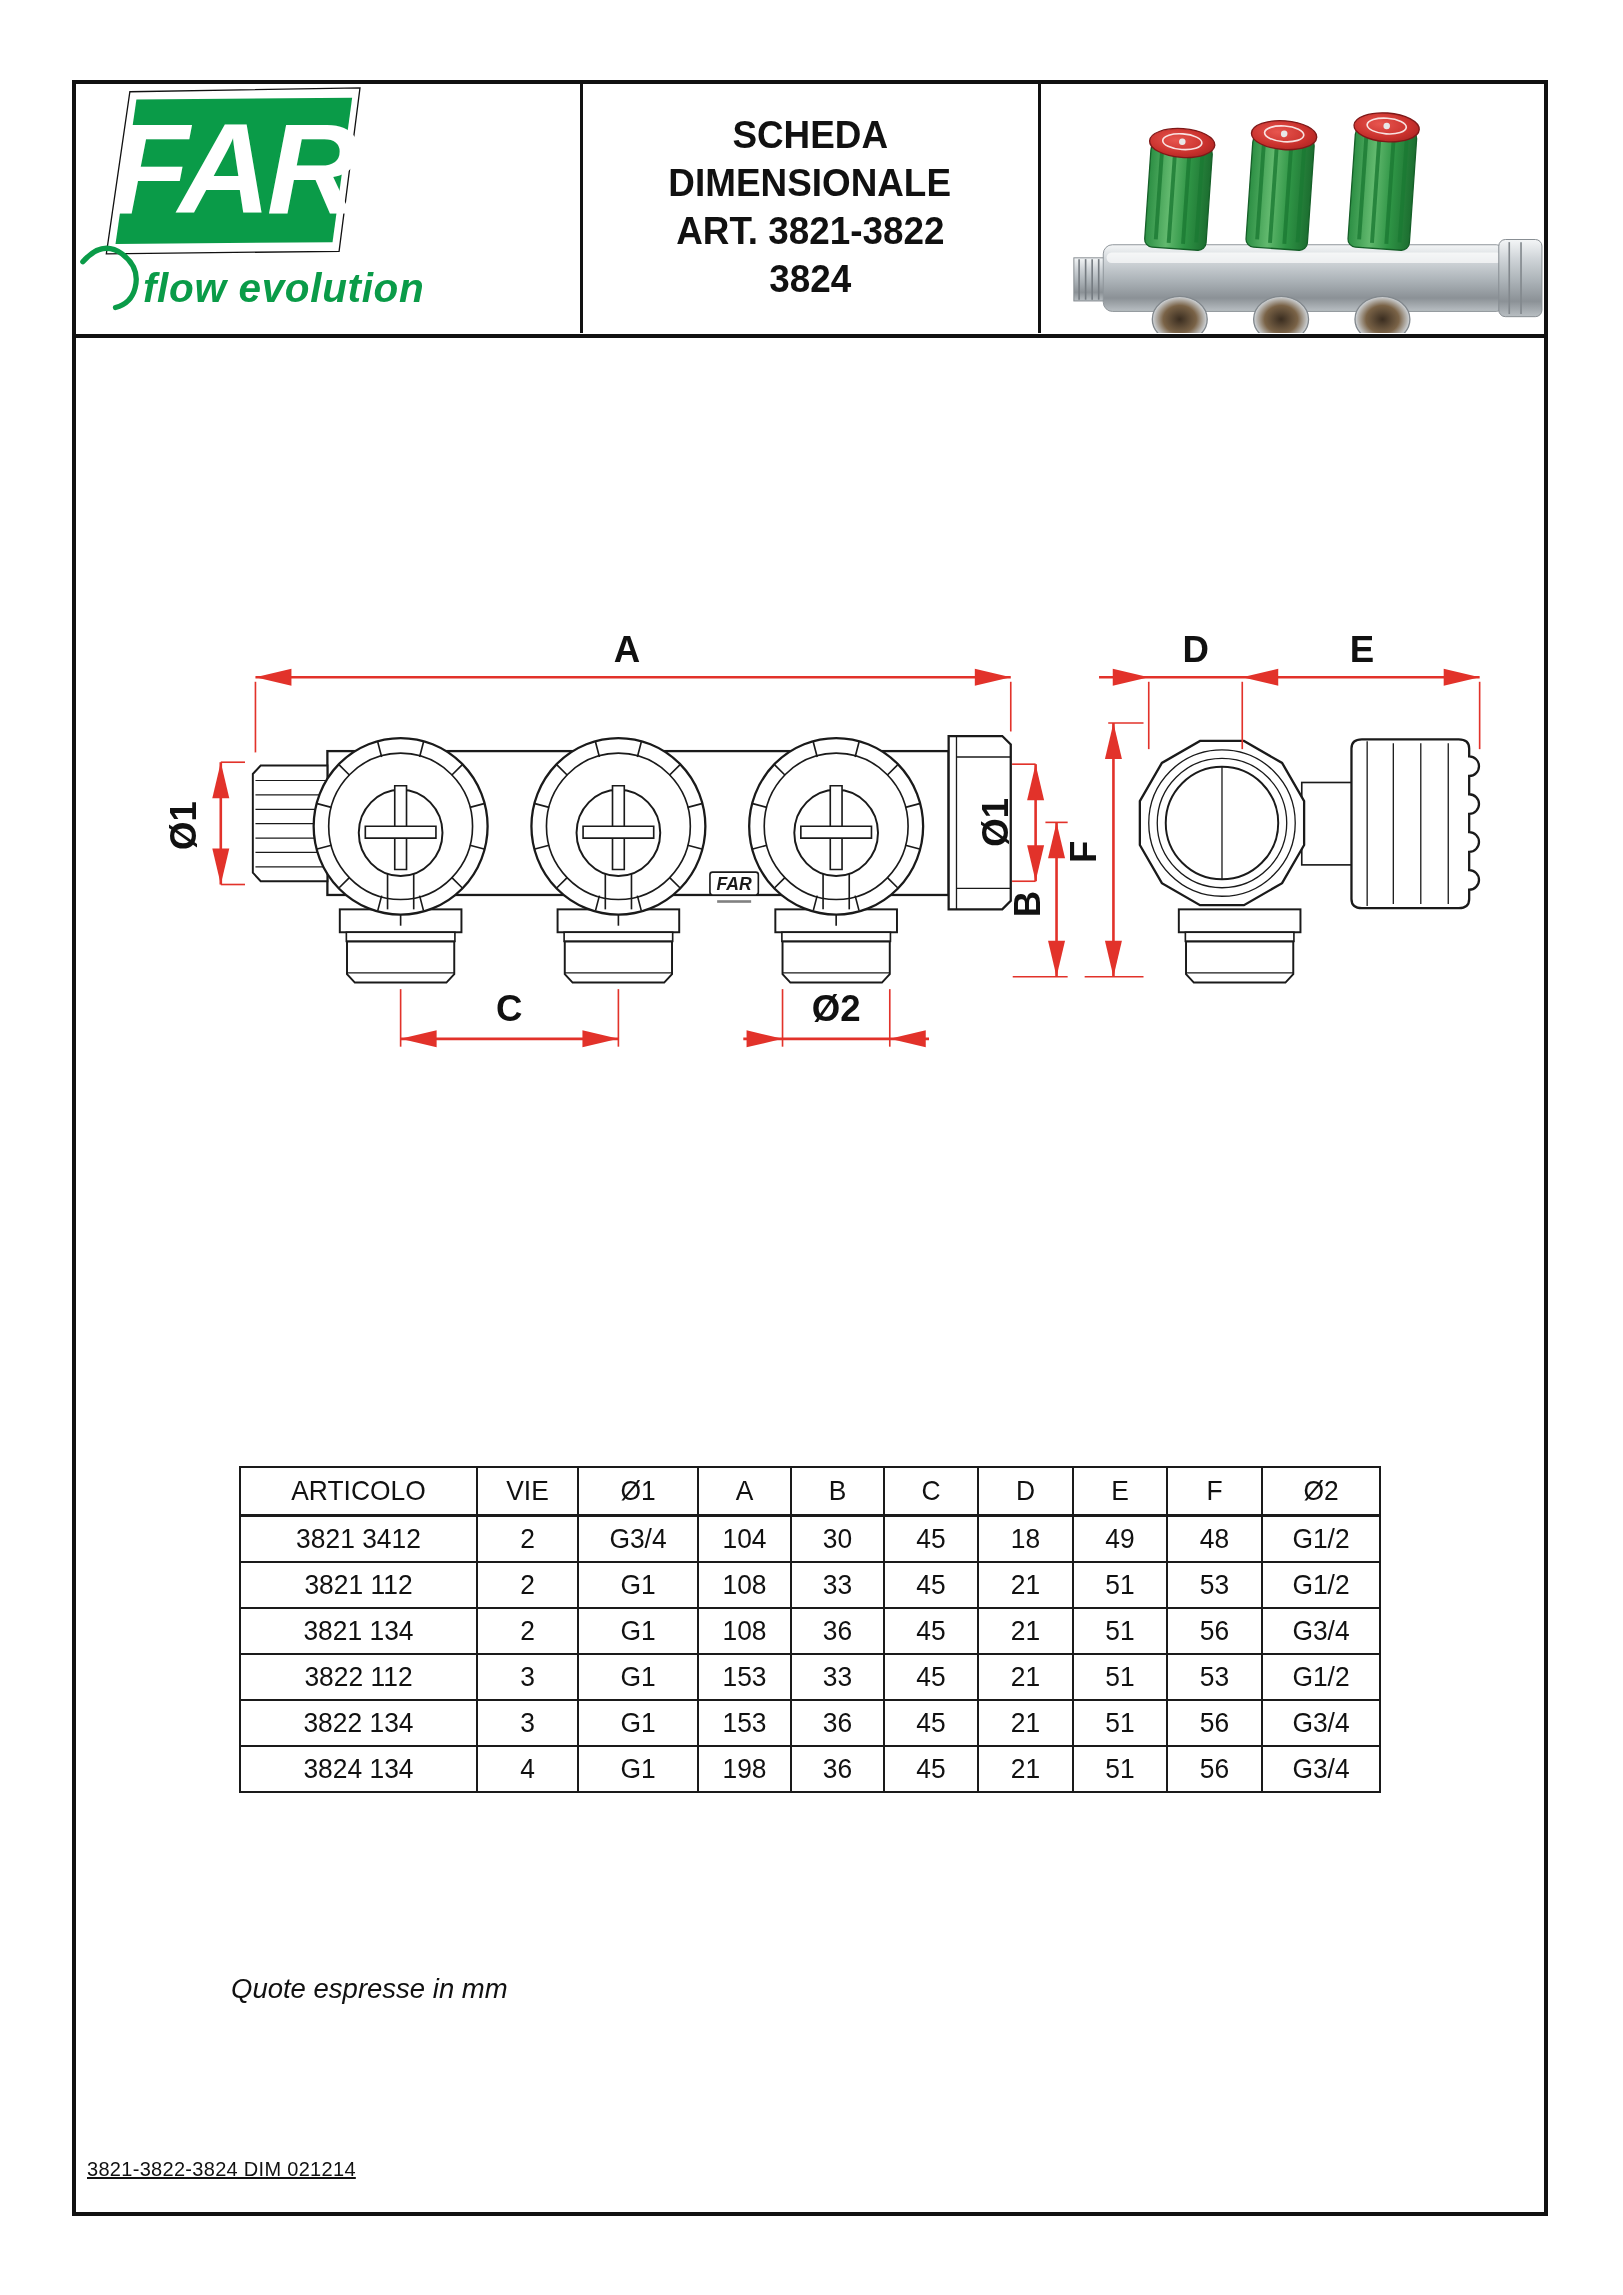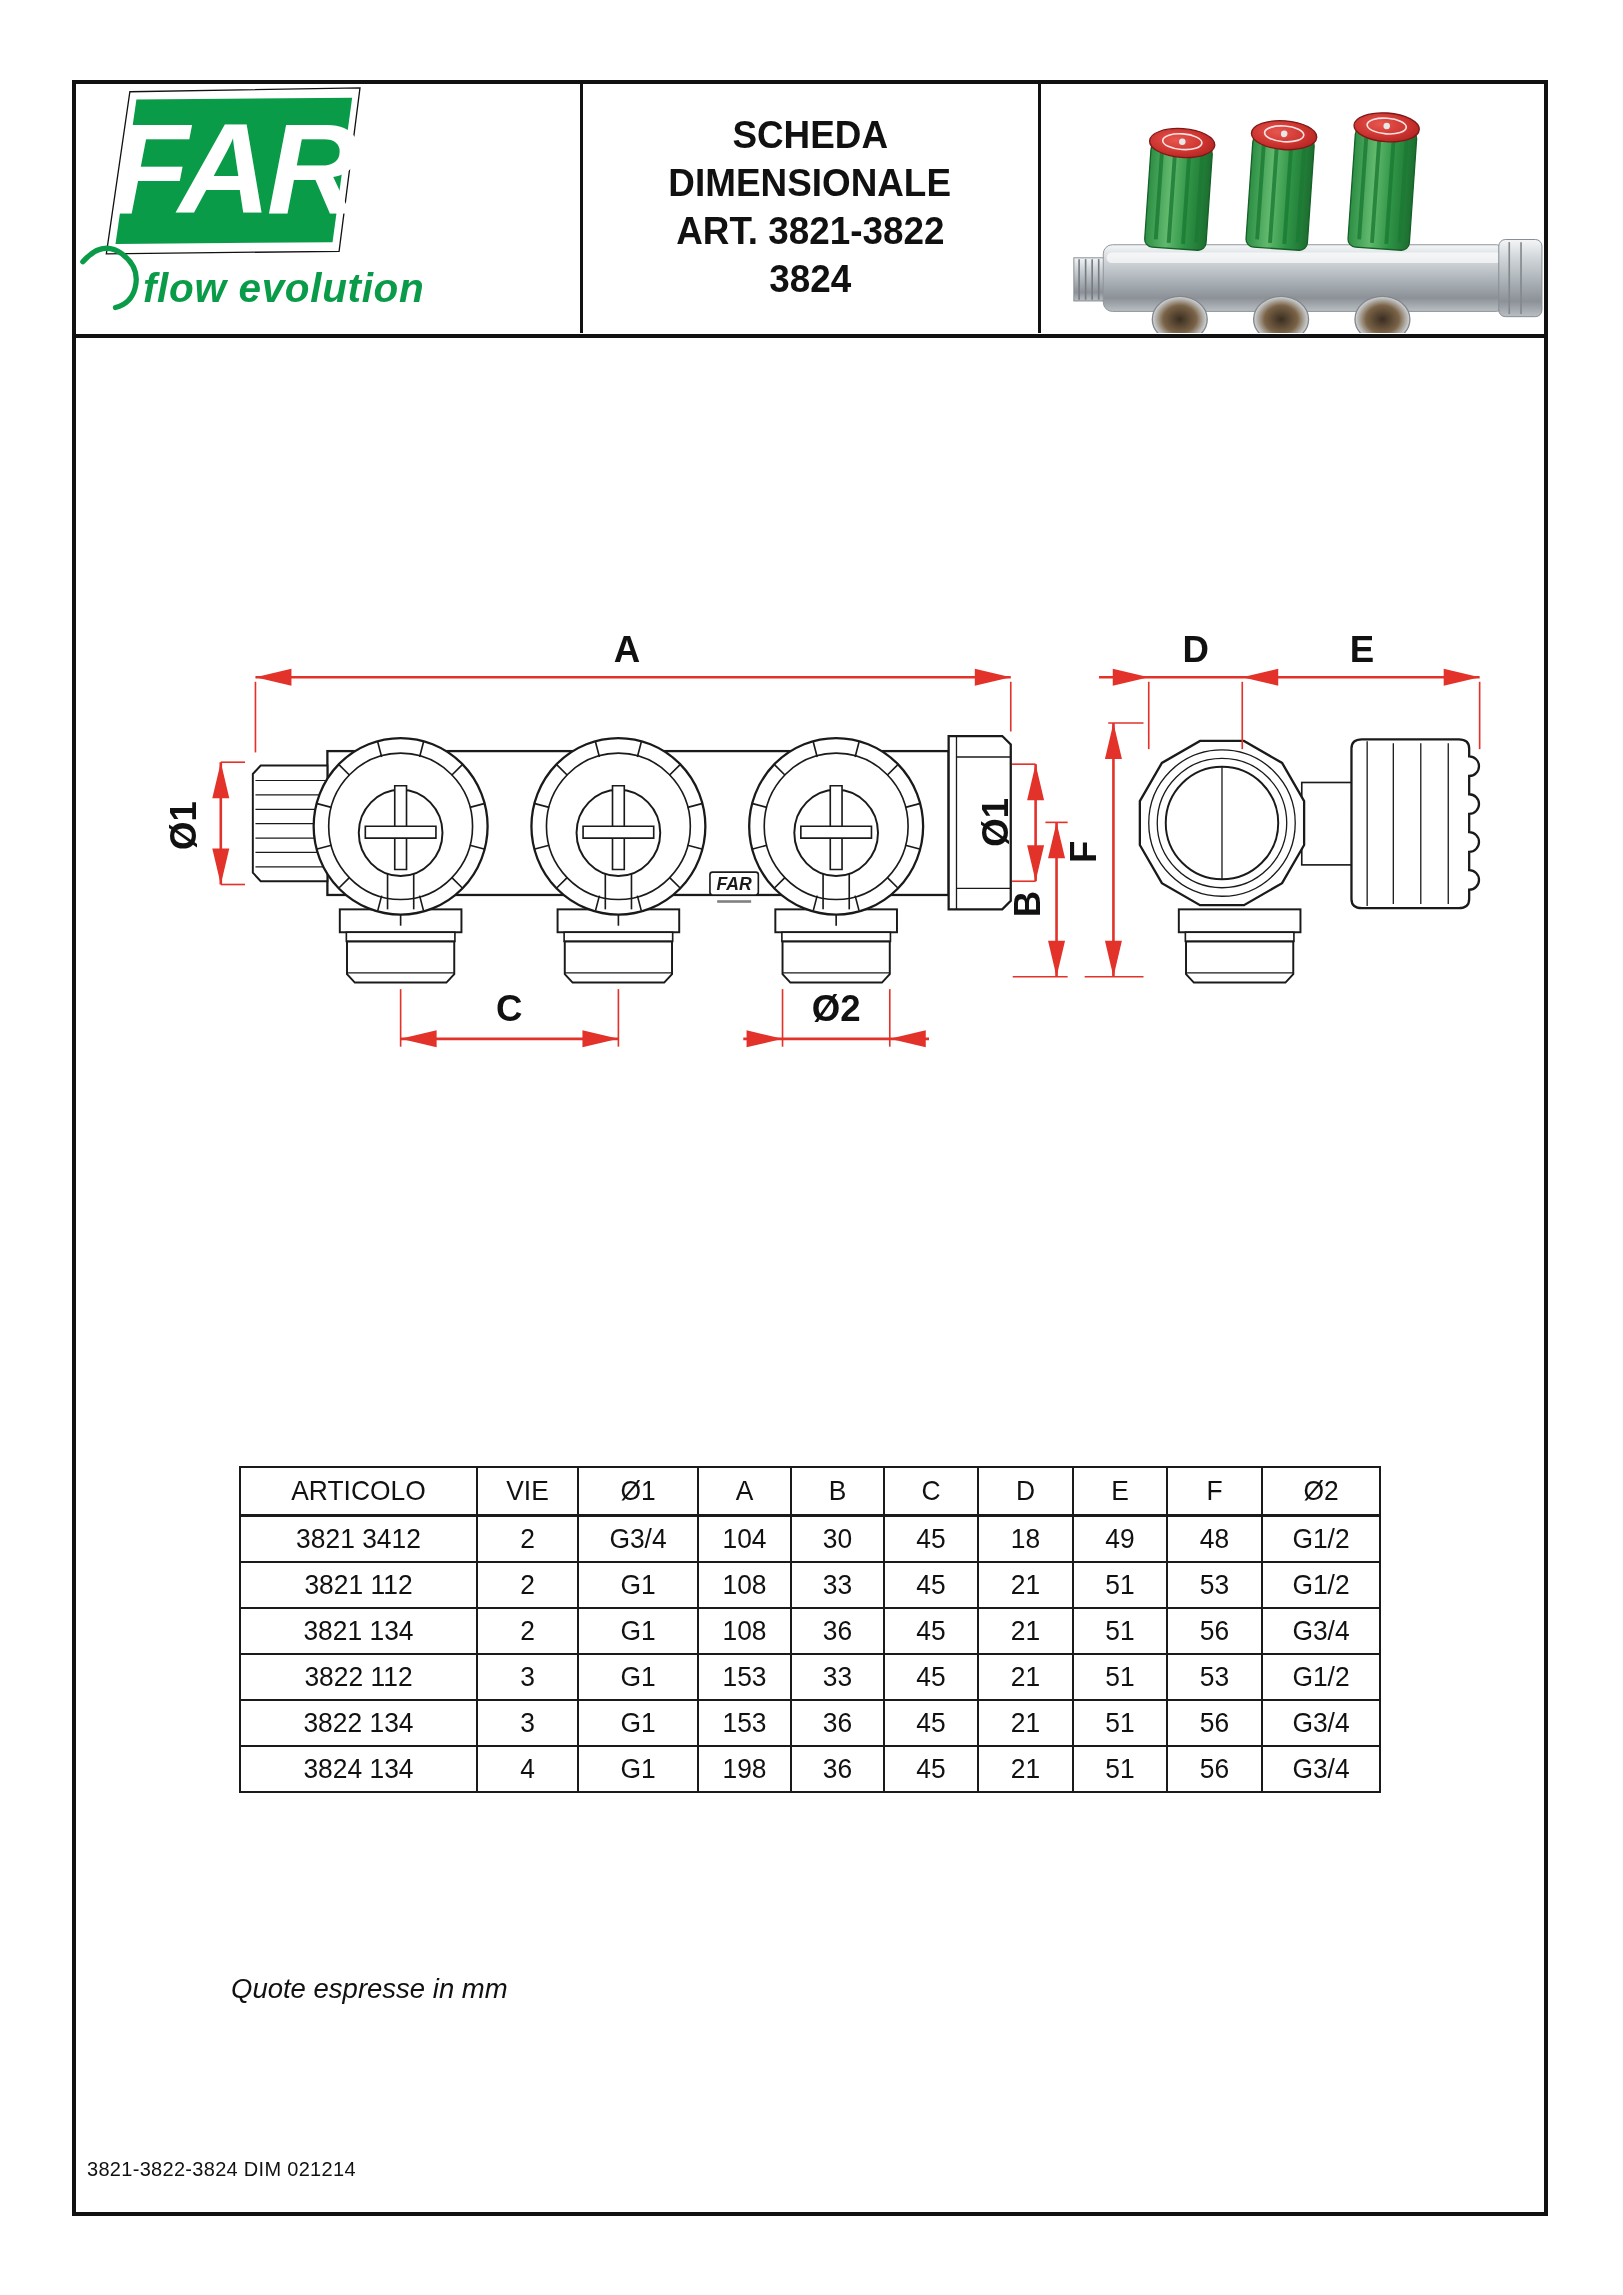--- a/index.html
+++ b/index.html
@@ -11,21 +11,21 @@
   .logo-cell{left:0;width:508px;}
   .title-cell{left:510px;width:456px;display:flex;flex-direction:column;align-items:center;justify-content:center;text-align:center;}
   .photo-cell{left:969px;width:507px;}
   .title-line{font-weight:bold;font-size:38px;line-height:48px;letter-spacing:0px;transform:scaleX(.97);white-space:nowrap;}
   .tbl{position:absolute;left:231px;top:1466px;border-collapse:collapse;table-layout:fixed;margin-left:8px;}
   .tbl th,.tbl td{border:2px solid #1a1a1a;text-align:center;vertical-align:middle;font-size:27.5px;font-weight:400;padding:0;transform:scaleX(.96);}
   .tbl th{height:46px;border-bottom:3.3px solid #1a1a1a;}
   .tbl td{height:44px;}
   .tbl{border:2.6px solid #1a1a1a;}
   .note{position:absolute;left:231px;top:1973px;width:1140px;text-align:left;font-style:italic;font-size:27.5px;}
-  .footer-code{position:absolute;left:87px;top:2158px;font-size:20px;letter-spacing:0.3px;}
+  .footer-code{position:absolute;left:87px;top:2158px;font-size:20px;letter-spacing:0.3px;text-decoration:underline;}
   svg{position:absolute;}
   text{font-family:"Liberation Sans",sans-serif;}
   .dimlab{font-weight:bold;font-size:56px;fill:#111;}
 </style>
 </head>
 <body>
 
 <div class="page-border"></div>
 
 <div class="header">

